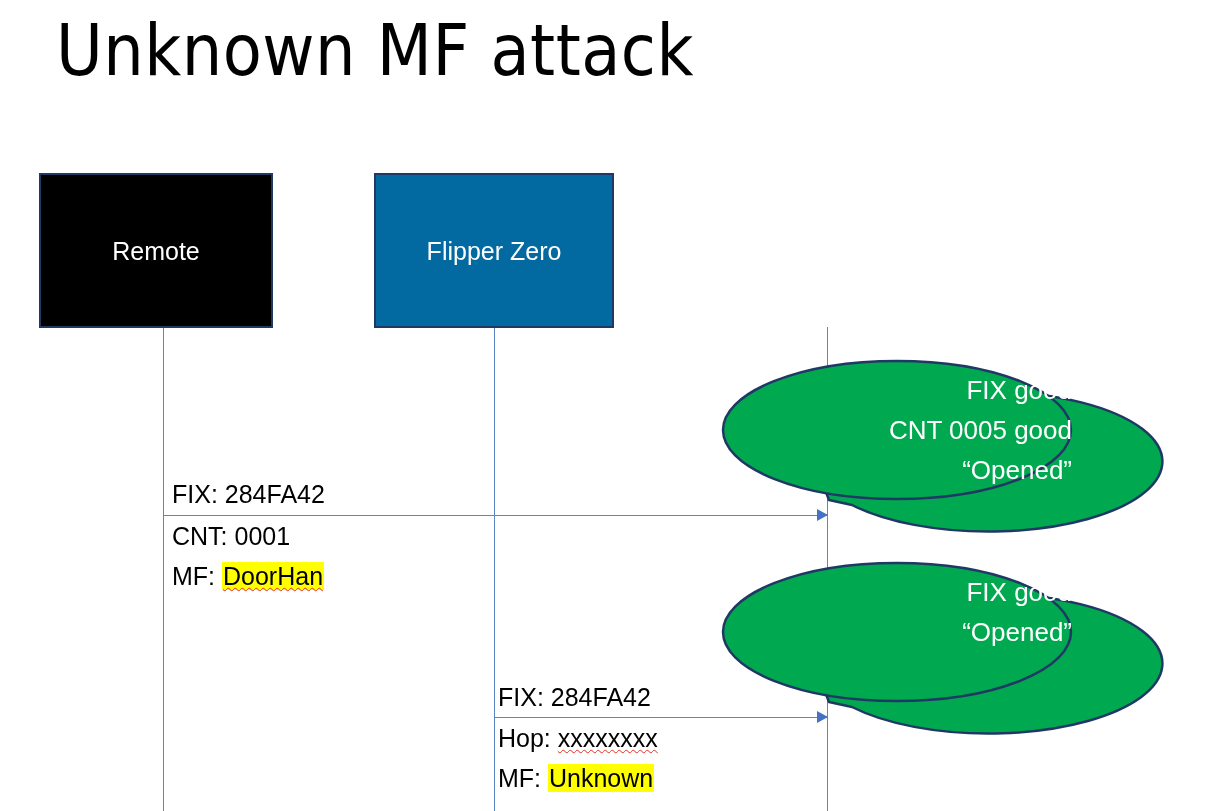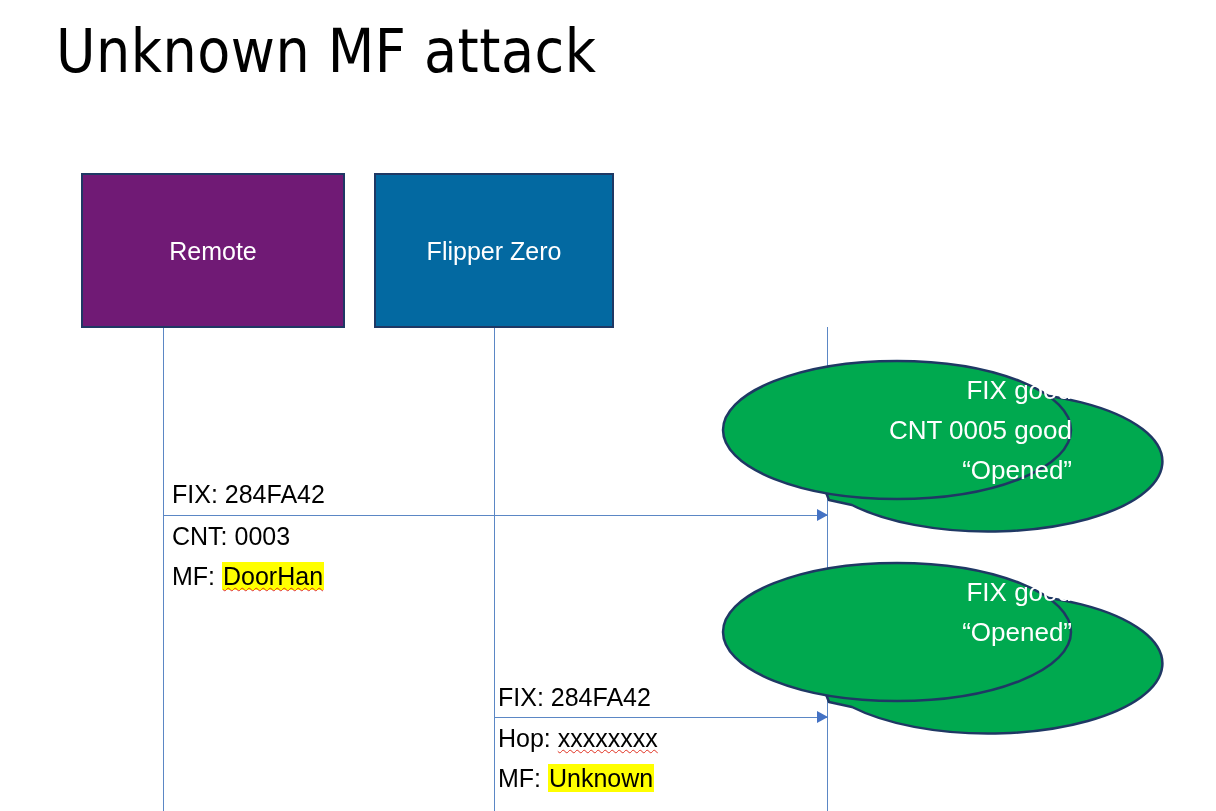--- a/index.html
+++ b/index.html
@@ -19,21 +19,21 @@
     overflow: hidden;
   }
 
   
   #slide-title {
     position: absolute;
     left: 56px;
     top: 8px;
     font-family: "DejaVu Sans Condensed", "Liberation Sans", sans-serif;
     font-weight: 300;
-    font-size: 60px;
+    font-size: 71px;
     line-height: 86px;
     letter-spacing: 0.5px;
     color: #000000;
     white-space: nowrap;
   }
 
   
   .lifeline {
     position: absolute;
     width: 1px;
@@ -49,21 +49,21 @@
     align-items: center;
     justify-content: center;
   }
   .actor-label {
     color: #ffffff;
     font-size: 25px;
     line-height: 30px;
     font-weight: 400;
     text-align: center;
   }
-  #actor-remote   { left: 39px;  top: 173px; width: 264px; height: 155px; background: #701a75; margin-left: 42px; }
+  #actor-remote   { left: 39px;  top: 173px; width: 234px; height: 155px; background: #000000; }
   #actor-flipper  { left: 374px; top: 173px; width: 240px; height: 155px; background: #0369a1; }
   #actor-receiver { left: 708px; top: 173px; width: 240px; height: 155px; background: #00A94F; }
 
   
   .arrow-line {
     position: absolute;
     height: 1px;
     background: #5B87C5;
   }
   .arrow-head {
@@ -142,21 +142,21 @@
 
   <div class="arrow-line" style="left:163px; top:515px; width:665px;"></div>
   <div class="arrow-head" style="left:817px; top:509px;"></div>
 
   <div class="msg-text" style="left:172px; top:474px;">
     <span>FIX: 284FA42</span>
   </div>
 
   <div class="msg-text" style="left:172px; top:516px;">
     <div>
-      <span>CNT: </span><span>0003</span>
+      <span>CNT: </span><span>0001</span>
     </div>
     <div>
       <span>MF: </span><span class="hl squiggle">DoorHan</span>
     </div>
   </div>
 
   <div class="arrow-line" style="left:494px; top:717px; width:334px;"></div>
   <div class="arrow-head" style="left:817px; top:711px;"></div>
 
   <div class="msg-text" style="left:498px; top:677px;">

